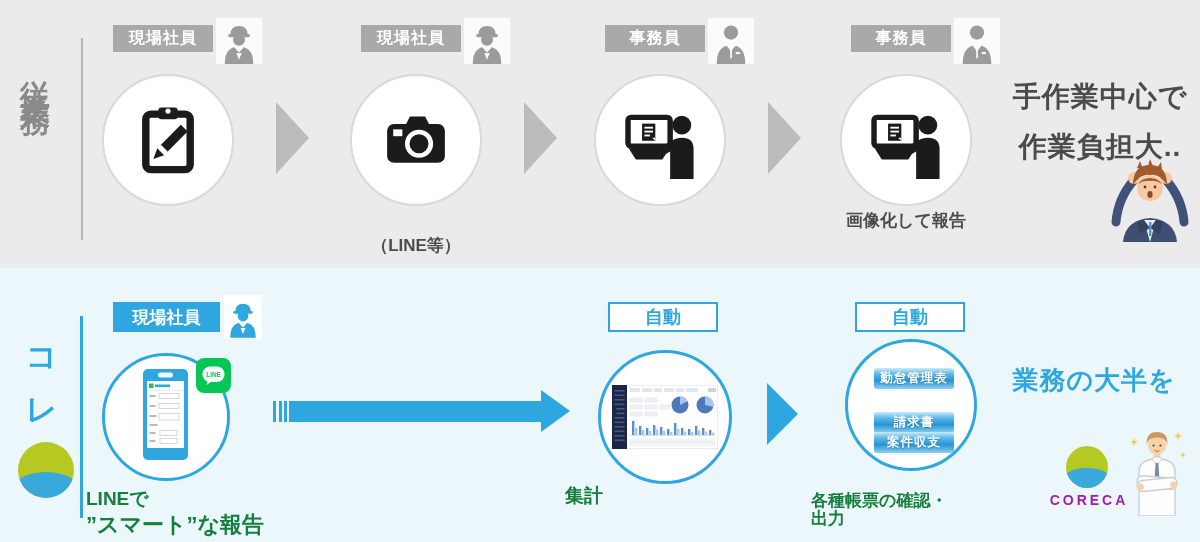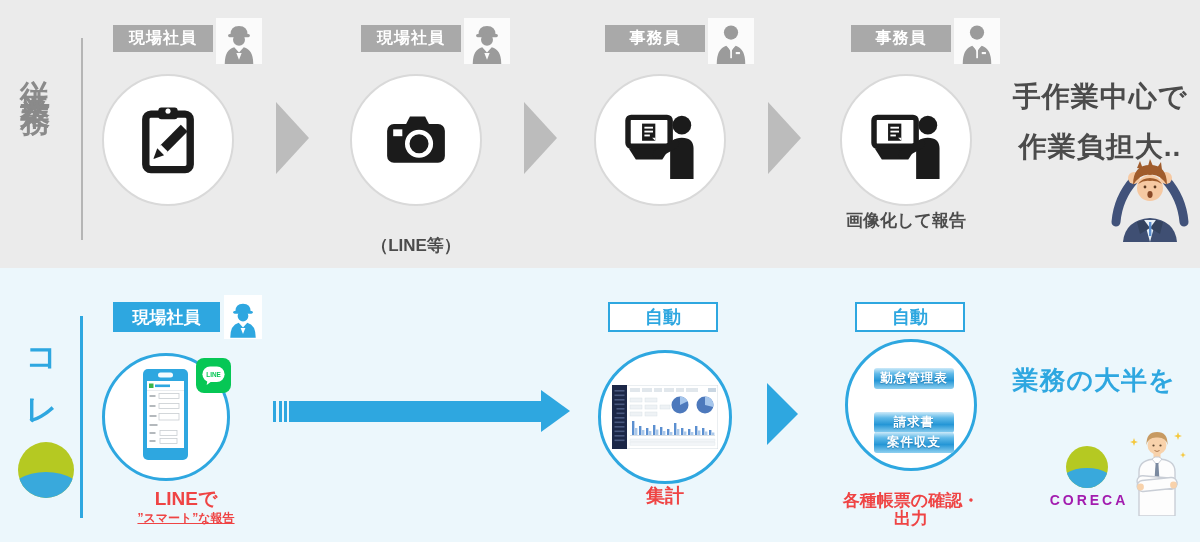--- a/index.html
+++ b/index.html
@@ -39,21 +39,21 @@
 
   .t-summary { position:absolute; left:1000px; width:200px; text-align:center;
     font-size:28px; font-weight:bold; color:#4b4b4b; letter-spacing:1px; }
 
   
   .b-badge-blue { position:absolute; background:#2ea7e0; color:#fff; font-weight:bold;
     display:flex; align-items:center; justify-content:center; }
   .b-badge-auto { position:absolute; background:#fff; border:2px solid #2ea7e0; color:#2ea7e0;
     font-size:18px; font-weight:bold; display:flex; align-items:center; justify-content:center; }
   .b-circle { position:absolute; border-radius:50%; background:#fff; border:3px solid #2ea7e0; }
-  .b-label { position:absolute; width:200px; text-align:center; color:#ef4444; font-weight:bold; }
+  .b-label { position:absolute; width:200px; color:#15803d; font-weight:bold; }
   .role-box-b { position:absolute; background:#fff; display:flex; align-items:flex-end; justify-content:center; }
 
   .arrow-stripe { position:absolute; top:401px; width:3px; height:21px; background:#2ea7e0; }
   .arrow-body { position:absolute; left:289px; top:401px; width:252px; height:21px; background:#2ea7e0; }
   .arrow-head { position:absolute; left:541px; top:390px; width:0; height:0;
     border-top:21.5px solid transparent; border-bottom:21.5px solid transparent; border-left:29px solid #2ea7e0; }
   .tri-blue { position:absolute; left:767px; top:383px; width:0; height:0;
     border-top:31px solid transparent; border-bottom:31px solid transparent; border-left:31px solid #2ea7e0; }
 
   .report-btn { position:absolute; left:26px; width:80px; height:21px; border-radius:3px;
@@ -268,21 +268,21 @@
     </g>
   </svg>
   <div class="line-icon">
     <svg width="29" height="29" viewBox="0 0 34 34">
       <rect x="4" y="6.5" width="26" height="18" rx="9" fill="#fff"></rect>
       <polygon points="10,22 9,28 16,23" fill="#fff"></polygon>
       <text x="17" y="18.6" text-anchor="middle" font-size="7.5" font-weight="bold" fill="#06c755" font-family="Liberation Sans, sans-serif">LINE</text>
     </svg>
   </div>
   <div class="b-label" style="left:86px; top:486px; font-size:19px;">LINEで</div>
-  <div class="b-label" style="left:86px; top:510px; font-size:12px;text-decoration:underline;">”スマート”な報告</div>
+  <div class="b-label" style="left:86px; top:510px; font-size:22px;">”スマート”な報告</div>
 
   <div class="arrow-stripe" style="left:273px;"></div>
   <div class="arrow-stripe" style="left:278.5px;"></div>
   <div class="arrow-stripe" style="left:284px;"></div>
   <div class="arrow-body"></div>
   <div class="arrow-head"></div>
 
   <div class="b-badge-auto" style="left:608px; top:302px; width:110px; height:30px;">自動</div>
   <div class="b-circle" style="left:598px; top:350px; width:134px; height:134px; display:flex; align-items:center; justify-content:center;">
     <svg width="106" height="64" viewBox="0 0 106 64">

